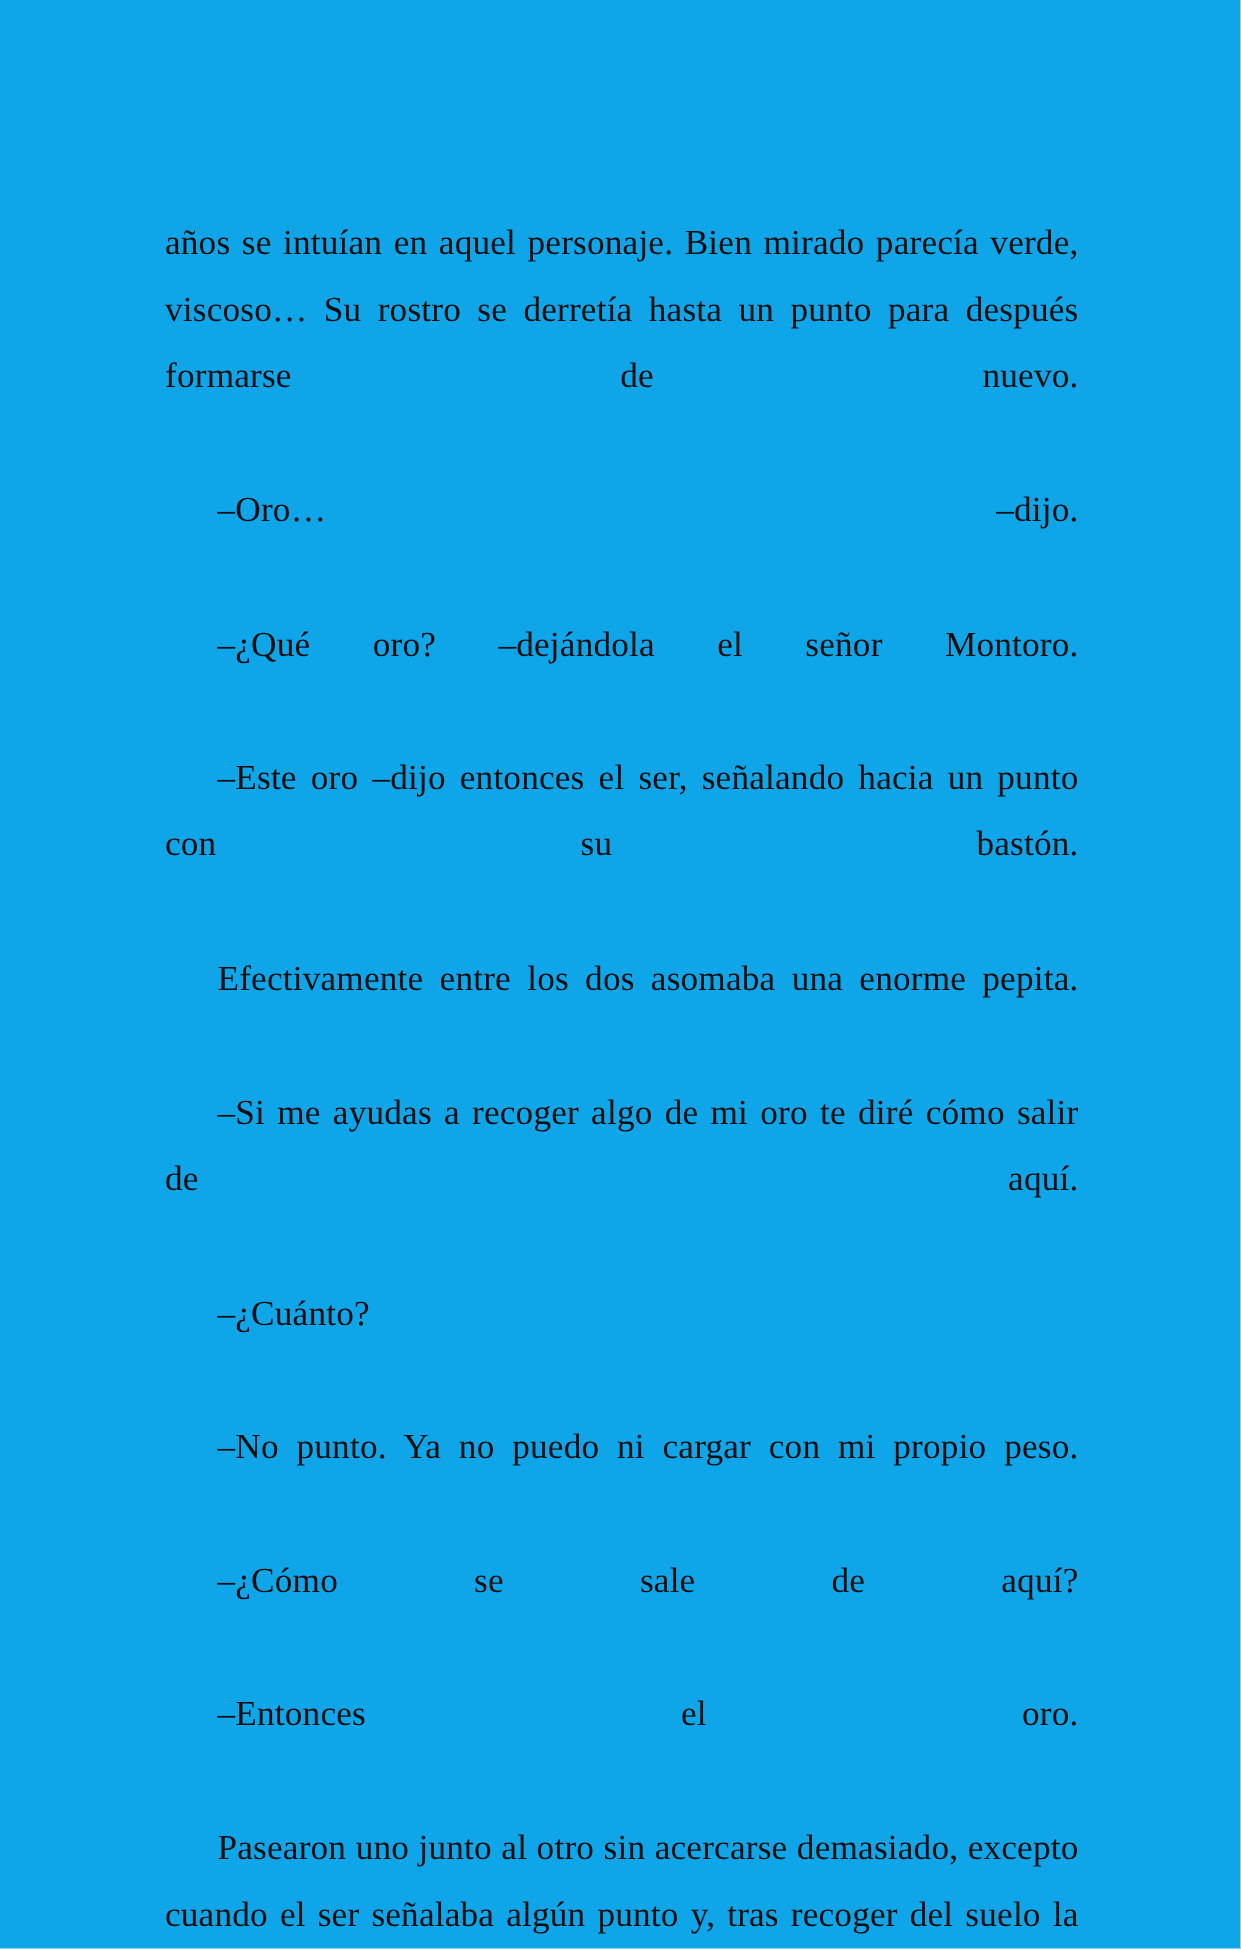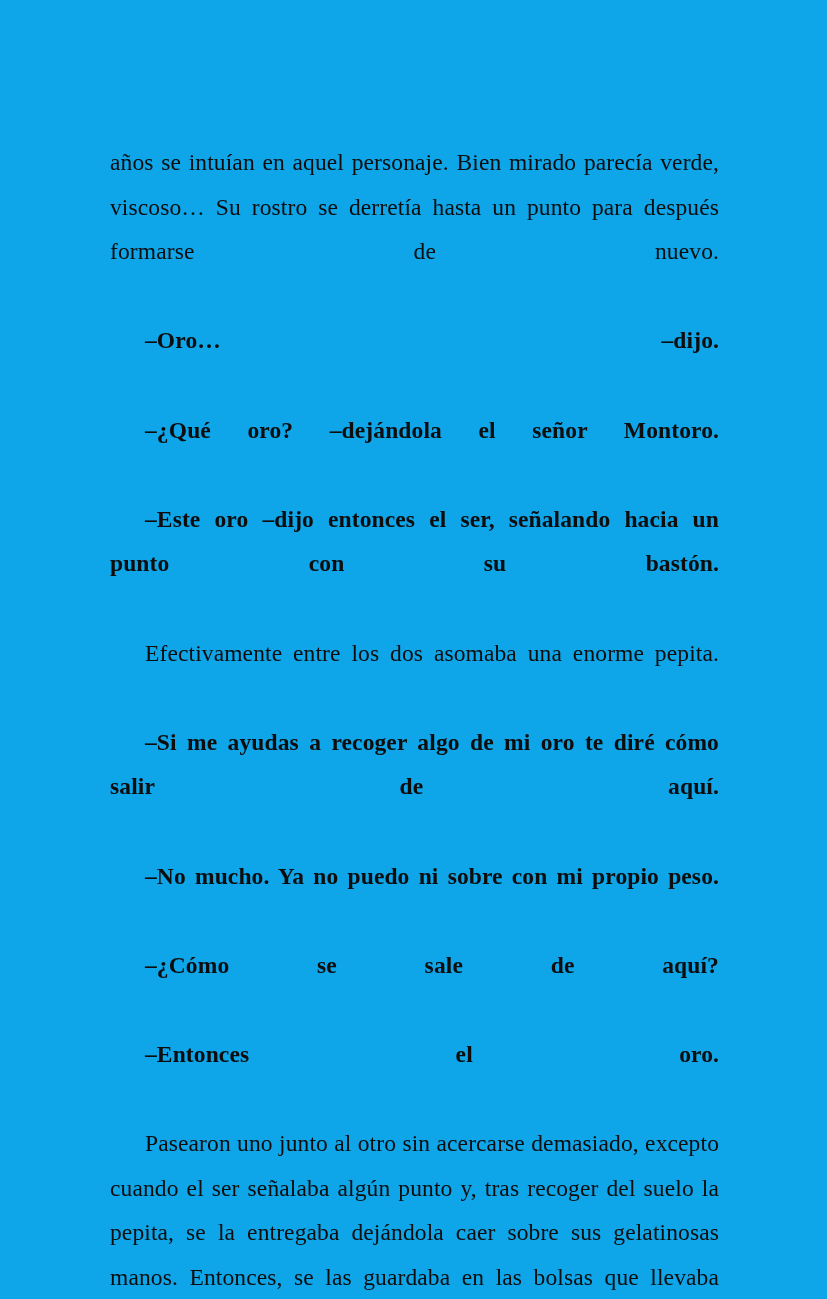--- a/index.html
+++ b/index.html
@@ -46,21 +46,20 @@
   }
 
   
   .para.indent {
     text-indent: 35px;
   }
 
   
   .para.dialogue {
     text-indent: 35px;
-    font-weight: bold;
   }
 
   
   .para::after {
     content: "";
     display: inline-block;
     width: 100%;
   }
 </style>
 </head>
@@ -74,22 +73,23 @@
     <p class="para dialogue">–Oro… –dijo.</p>
 
     <p class="para dialogue">–¿Qué oro? –dejándola el señor Montoro.</p>
 
     <p class="para dialogue">–Este oro –dijo entonces el ser, señalando hacia un punto con su bastón.</p>
 
     <p class="para indent">Efectivamente entre los dos asomaba una enorme pepita.</p>
 
     <p class="para dialogue">–Si me ayudas a recoger algo de mi oro te diré cómo salir de aquí.</p>
 
+    <p class="para dialogue">–¿Cuánto?</p>
 
-    <p class="para dialogue">–No mucho. Ya no puedo ni sobre con mi propio peso.</p>
+    <p class="para dialogue">–No punto. Ya no puedo ni cargar con mi propio peso.</p>
 
     <p class="para dialogue">–¿Cómo se sale de aquí?</p>
 
     <p class="para dialogue">–Entonces el oro.</p>
 
     <p class="para indent">Pasearon uno junto al otro sin acercarse demasiado, excepto cuando el ser señalaba algún punto y, tras recoger del suelo la pepita, se la entregaba dejándola caer sobre sus gelatinosas manos. Entonces, se las guardaba en las bolsas que llevaba atadas a la cintura. No tardaron mucho en finalizar. El ente cada vez parecía más agotado. El peso del oro le impedía avanzar. Su respiración era cada vez más profunda, hasta que de ella surgieron extraños ruidos, como si sus pulmones burbujeasen un líquido denso y espeso.</p>
 
   </div>
 </div>
 

